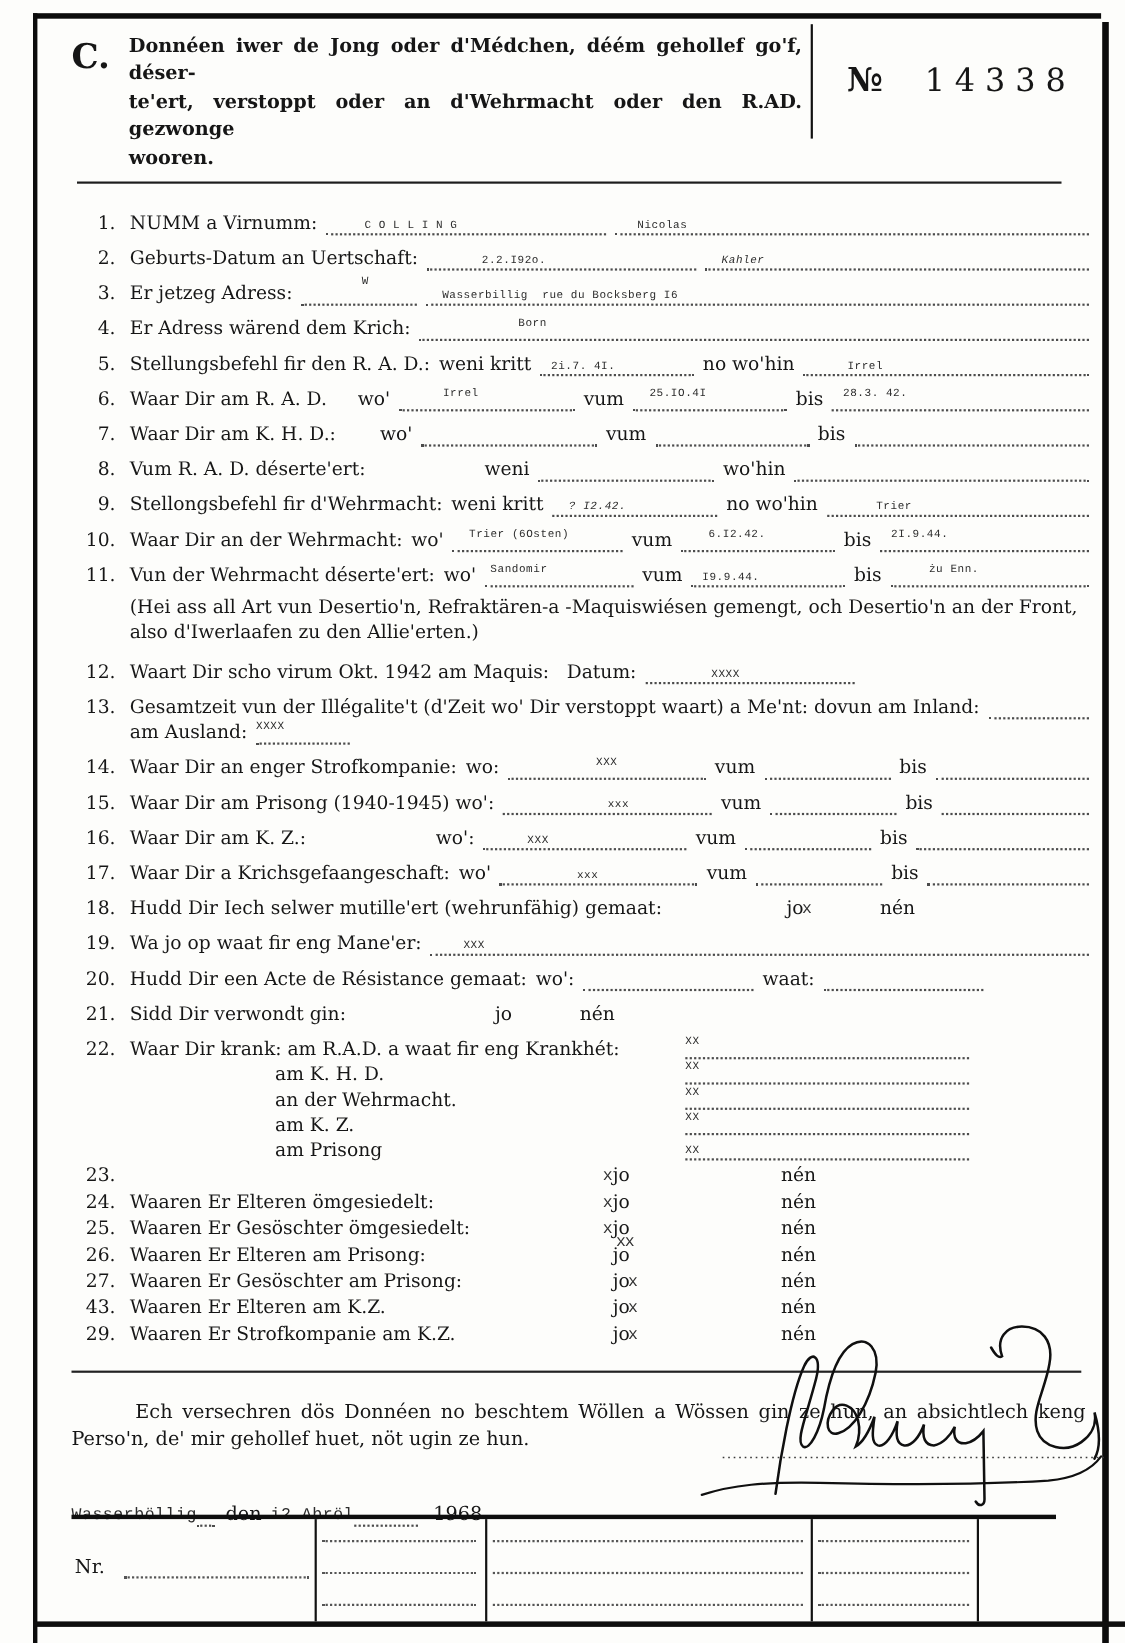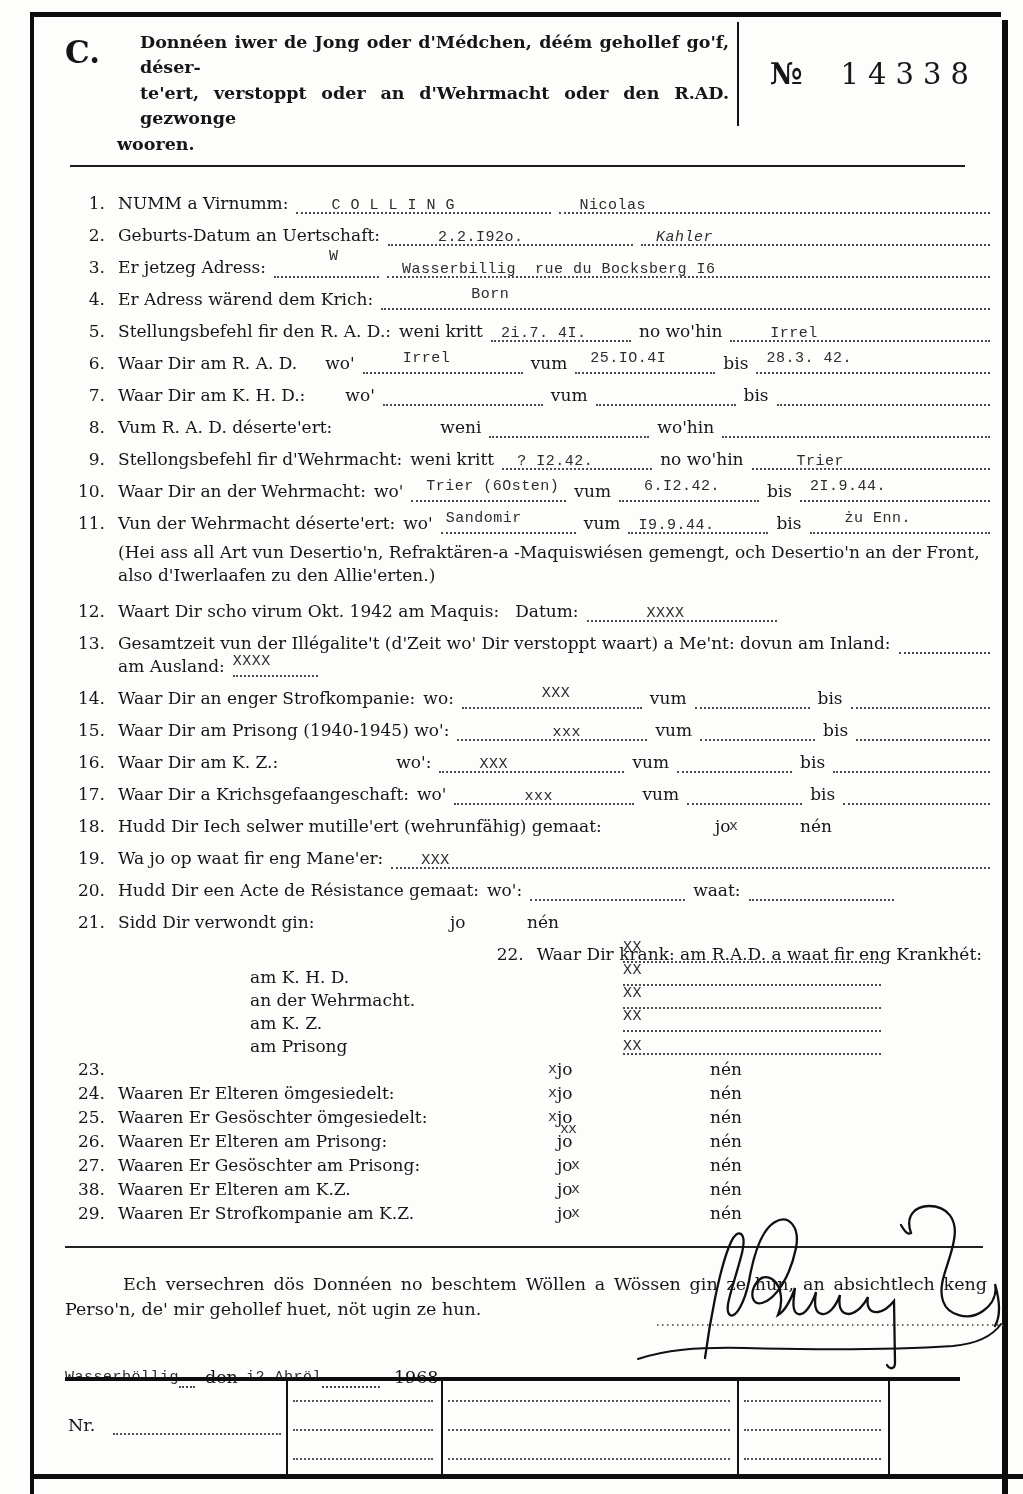--- a/index.html
+++ b/index.html
@@ -16,55 +16,55 @@
   .b-left{position:absolute;left:30px;top:12px;bottom:0;width:4px;background:#0c0c0c;}
   .b-right{position:absolute;left:1002px;top:20px;bottom:0;width:6px;background:#0c0c0c;}
 
   .content{position:relative;padding:30px 33px 0 65px;}
 
   
   .hdr{position:relative;display:flex;min-height:96px;}
   .c-letter{width:52px;flex-shrink:0;font-size:31px;font-weight:bold;padding-top:4px;}
   .hdr-text{width:612px;font-size:17.5px;font-weight:bold;line-height:1.45;}
   .hdr-line{text-align:justify;}
-  .hdr-line:not(:last-child){text-align-last:justify;margin-left:23px;}
+  .hdr-line:not(:last-child){text-align-last:justify;}
   .hdr-divider{position:absolute;left:672px;top:-8px;height:104px;width:2px;background:#111;}
   .no-area{position:absolute;left:705px;top:26px;display:flex;align-items:baseline;}
   .no-sign{font-size:30px;font-weight:bold;}
   .no-value{font-size:29px;letter-spacing:9px;margin-left:38px;}
   .hdr-rule{height:2px;background:#1d1d1d;width:895px;margin:8px 0 26px 5px;}
 
   
   .row{display:flex;align-items:flex-end;position:relative;margin-bottom:11px;line-height:21px;font-size:17px;}
   .num{width:40px;flex-shrink:0;text-align:right;margin-right:13px;}
   .lbl{white-space:nowrap;margin-right:8px;}
   .fill{position:relative;display:inline-block;height:19px;border-bottom:2px dotted #4c4c4c;margin-right:8px;}
   .fill.grow{flex:1 1 auto;min-width:30px;margin-right:0;}
   .typed{
     position:absolute;bottom:-4px;left:0;
     font-family:"Liberation Mono","DejaVu Sans Mono",monospace;
-    font-size:15px;color:#2c2c2c;letter-spacing:.5px;white-space:pre;
+    font-size:10px;color:#2c2c2c;letter-spacing:.5px;white-space:pre;
   }
   .typed.hi{bottom:3px;}
   .typed.hi2{bottom:9px;}
   .gap{display:inline-block;height:1px;flex-shrink:0;}
   .fillat{position:absolute;bottom:2px;height:19px;border-bottom:2px dotted #4c4c4c;}
   .opt{position:absolute;bottom:0;}
   .optmark{
     position:absolute;font-family:"Liberation Mono","DejaVu Sans Mono",monospace;
     font-size:15px;color:#333;
   }
   .optmark.right{left:14px;top:0;}
   .optmark.left{left:-9px;top:0;}
   .optmark.above{left:3px;top:-12px;letter-spacing:-1px;}
 
   .row.r-note{margin-top:-4px;margin-bottom:14px;line-height:1.35;}
   .row.r-note .lbl{white-space:normal;margin-right:0;}
   .row.r-cont{margin-top:-9px;}
-  .row.r-m22{margin-bottom:2px;justify-content:flex-end;}
+  .row.r-m22{margin-bottom:2px;}
   .row.r-sub{margin-bottom:2px;}
   .row.r-tight{margin-bottom:3px;}
 
   .sep-rule{height:2px;background:#222;width:918px;margin:22px 0 0 0;}
 
   .decl{margin-top:24px;width:922px;font-size:17.5px;line-height:1.45;text-align:justify;text-indent:58px;}
 
   .date-line{margin-top:44px;display:flex;align-items:flex-end;font-size:17.5px;line-height:21px;}
   .date-line .typedtx{font-family:"Liberation Mono","DejaVu Sans Mono",monospace;font-size:15px;color:#2c2c2c;letter-spacing:.5px;white-space:pre;}
   .dotseg{display:inline-block;height:17px;border-bottom:2px dotted #4c4c4c;}
@@ -190,21 +190,21 @@
           <span class="lbl">weni</span>
           <span class="fill" style="width: 160px;"></span>
           <span class="lbl">wo'hin</span>
           <span class="fill grow"></span>
         </div>
         <div class="row">
           <span class="num">9.</span>
           <span class="lbl">Stellongsbefehl fir d'Wehrmacht:</span>
           <span class="lbl">weni kritt</span>
           <span class="fill" style="width: 150px;">
-            <span class="typed" style="left: 15px;">? I2.42.</span>
+            <span class="typed" style="left: 15px; font-style: italic;">? I2.42.</span>
           </span>
           <span class="lbl">no wo'hin</span>
           <span class="fill grow">
             <span class="typed" style="left: 45px;">Trier</span>
           </span>
         </div>
         <div class="row">
           <span class="num">10.</span>
           <span class="lbl">Waar Dir an der Wehrmacht:</span>
           <span class="lbl">wo'</span>
@@ -398,21 +398,21 @@
           <span class="opt" style="left: 492px;">jo<span class="optmark above">xx</span></span>
           <span class="opt" style="left: 645px;">nén</span>
         </div>
         <div class="row r-tight">
           <span class="num">27.</span>
           <span class="lbl">Waaren Er Gesöschter am Prisong:</span>
           <span class="opt" style="left: 492px;">jo<span class="optmark right">x</span></span>
           <span class="opt" style="left: 645px;">nén</span>
         </div>
         <div class="row r-tight">
-          <span class="num">38.</span>
+          <span class="num">43.</span>
           <span class="lbl">Waaren Er Elteren am K.Z.</span>
           <span class="opt" style="left: 492px;">jo<span class="optmark right">x</span></span>
           <span class="opt" style="left: 645px;">nén</span>
         </div>
         <div class="row r-tight">
           <span class="num">29.</span>
           <span class="lbl">Waaren Er Strofkompanie am K.Z.</span>
           <span class="opt" style="left: 492px;">jo<span class="optmark right">x</span></span>
           <span class="opt" style="left: 645px;">nén</span>
         </div>

